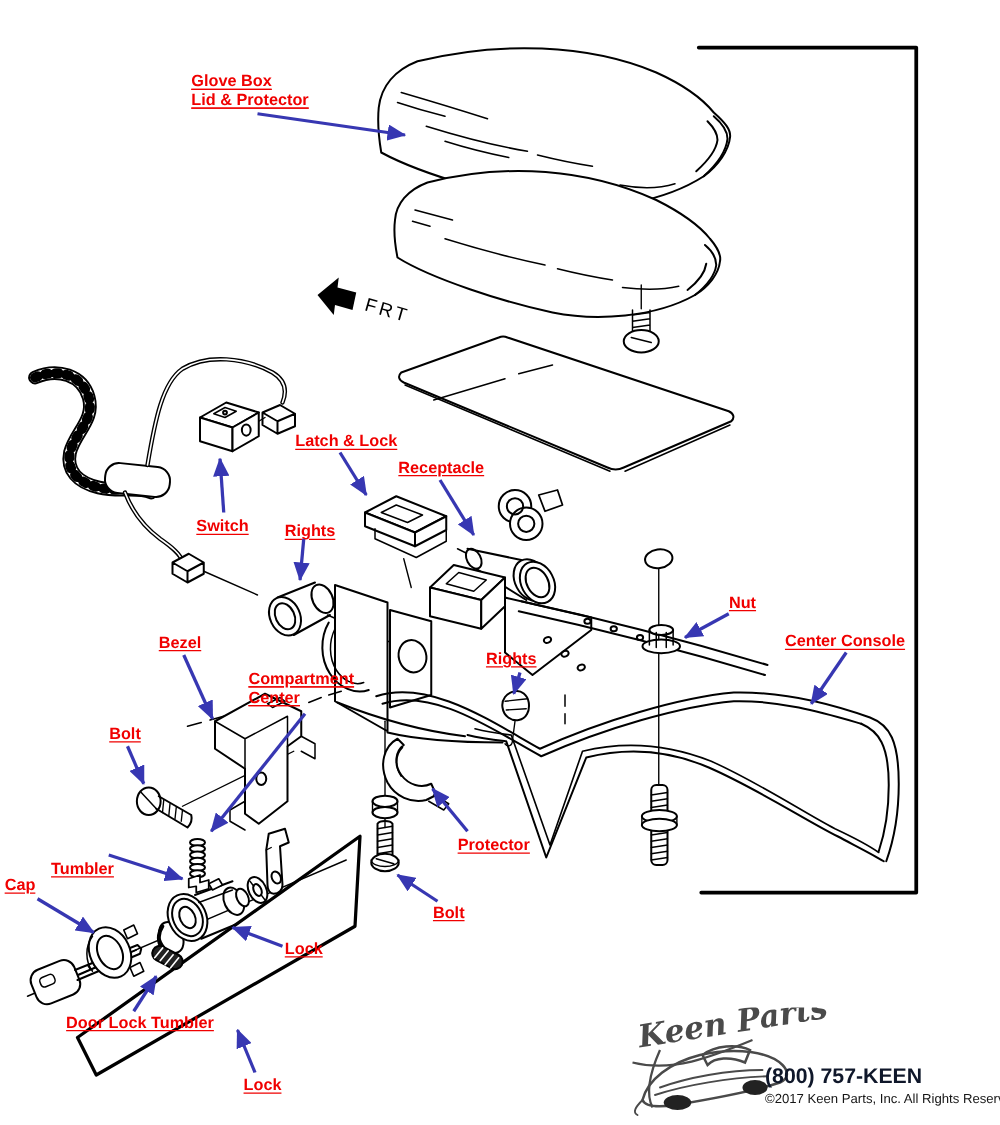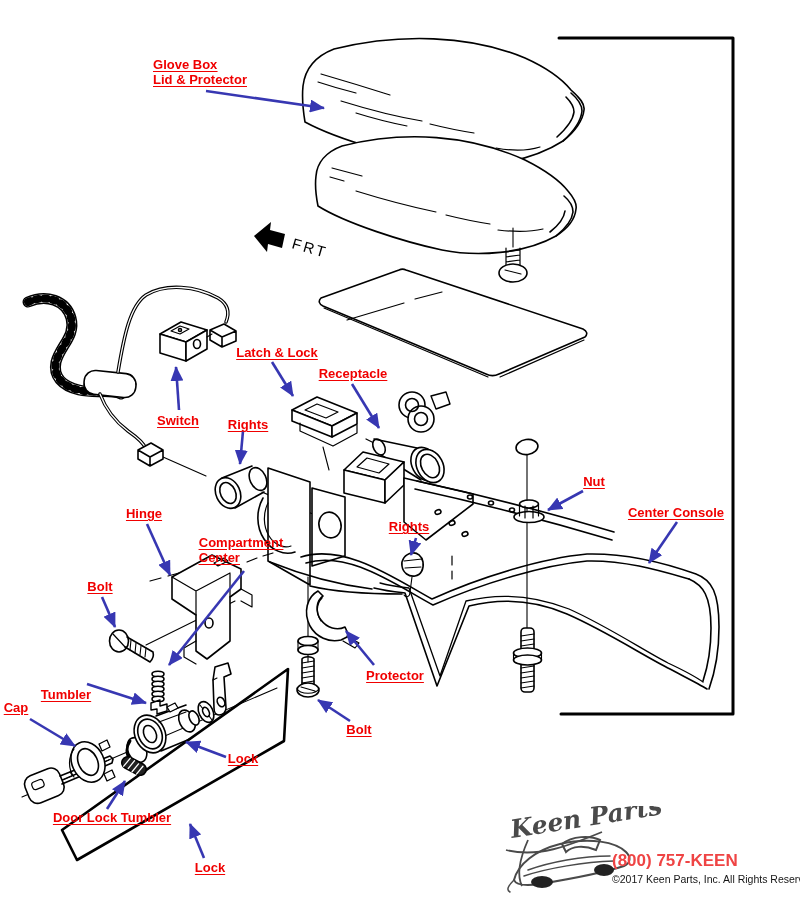--- a/index.html
+++ b/index.html
@@ -3,21 +3,21 @@
 <meta charset="utf-8">
 <style>
   html,body{margin:0;padding:0;background:#fff;}
   .canvas{position:relative;width:800px;height:900px;background:#ffffff;overflow:hidden;
           font-family:"Liberation Sans",sans-serif;}
   .art{position:absolute;left:0;top:0;}
   .lbl{position:absolute;color:#f00000;font-weight:bold;font-size:13px;line-height:15px;
        text-decoration:underline;text-underline-offset:2px;
        transform:translateX(-50%);white-space:nowrap;}
   .lbl span{display:block;text-decoration:underline;}
-  .phone{position:absolute;color:#ef4444;font-weight:bold;font-size:17px;white-space:nowrap;}
+  .phone{position:absolute;color:#0f172a;font-weight:bold;font-size:17px;white-space:nowrap;}
   .copy{position:absolute;color:#151515;font-size:10.5px;white-space:nowrap;}
   .footer-art{position:absolute;left:498px;top:806px;}
 </style>
 </head>
 <body>
 
 <div class="canvas">
 
 <svg class="art" width="800" height="900" viewBox="0 0 800 900">
   <defs>
@@ -296,21 +296,21 @@
 </svg>
 
 <div class="lbl" style="left:200px;top:57px">
   <span>Glove Box</span>
   <span>Lid &amp; Protector</span>
 </div>
 <div class="lbl" style="left:178px;top:413px">Switch</div>
 <div class="lbl" style="left:277px;top:345px">Latch &amp; Lock</div>
 <div class="lbl" style="left:248px;top:417px">Rights</div>
 <div class="lbl" style="left:353px;top:366px">Receptacle</div>
-<div class="lbl" style="left:144px;top:506px">Hinge</div>
+<div class="lbl" style="left:144px;top:506px">Bezel</div>
 <div class="lbl" style="left:241px;top:535px">
   <span>Compartment</span>
   <span>Center</span>
 </div>
 <div class="lbl" style="left:100px;top:579px">Bolt</div>
 <div class="lbl" style="left:66px;top:687px">Tumbler</div>
 <div class="lbl" style="left:16px;top:700px">Cap</div>
 <div class="lbl" style="left:243px;top:751px">Lock</div>
 <div class="lbl" style="left:112px;top:810px">Door Lock Tumbler</div>
 <div class="lbl" style="left:210px;top:860px">Lock</div>

